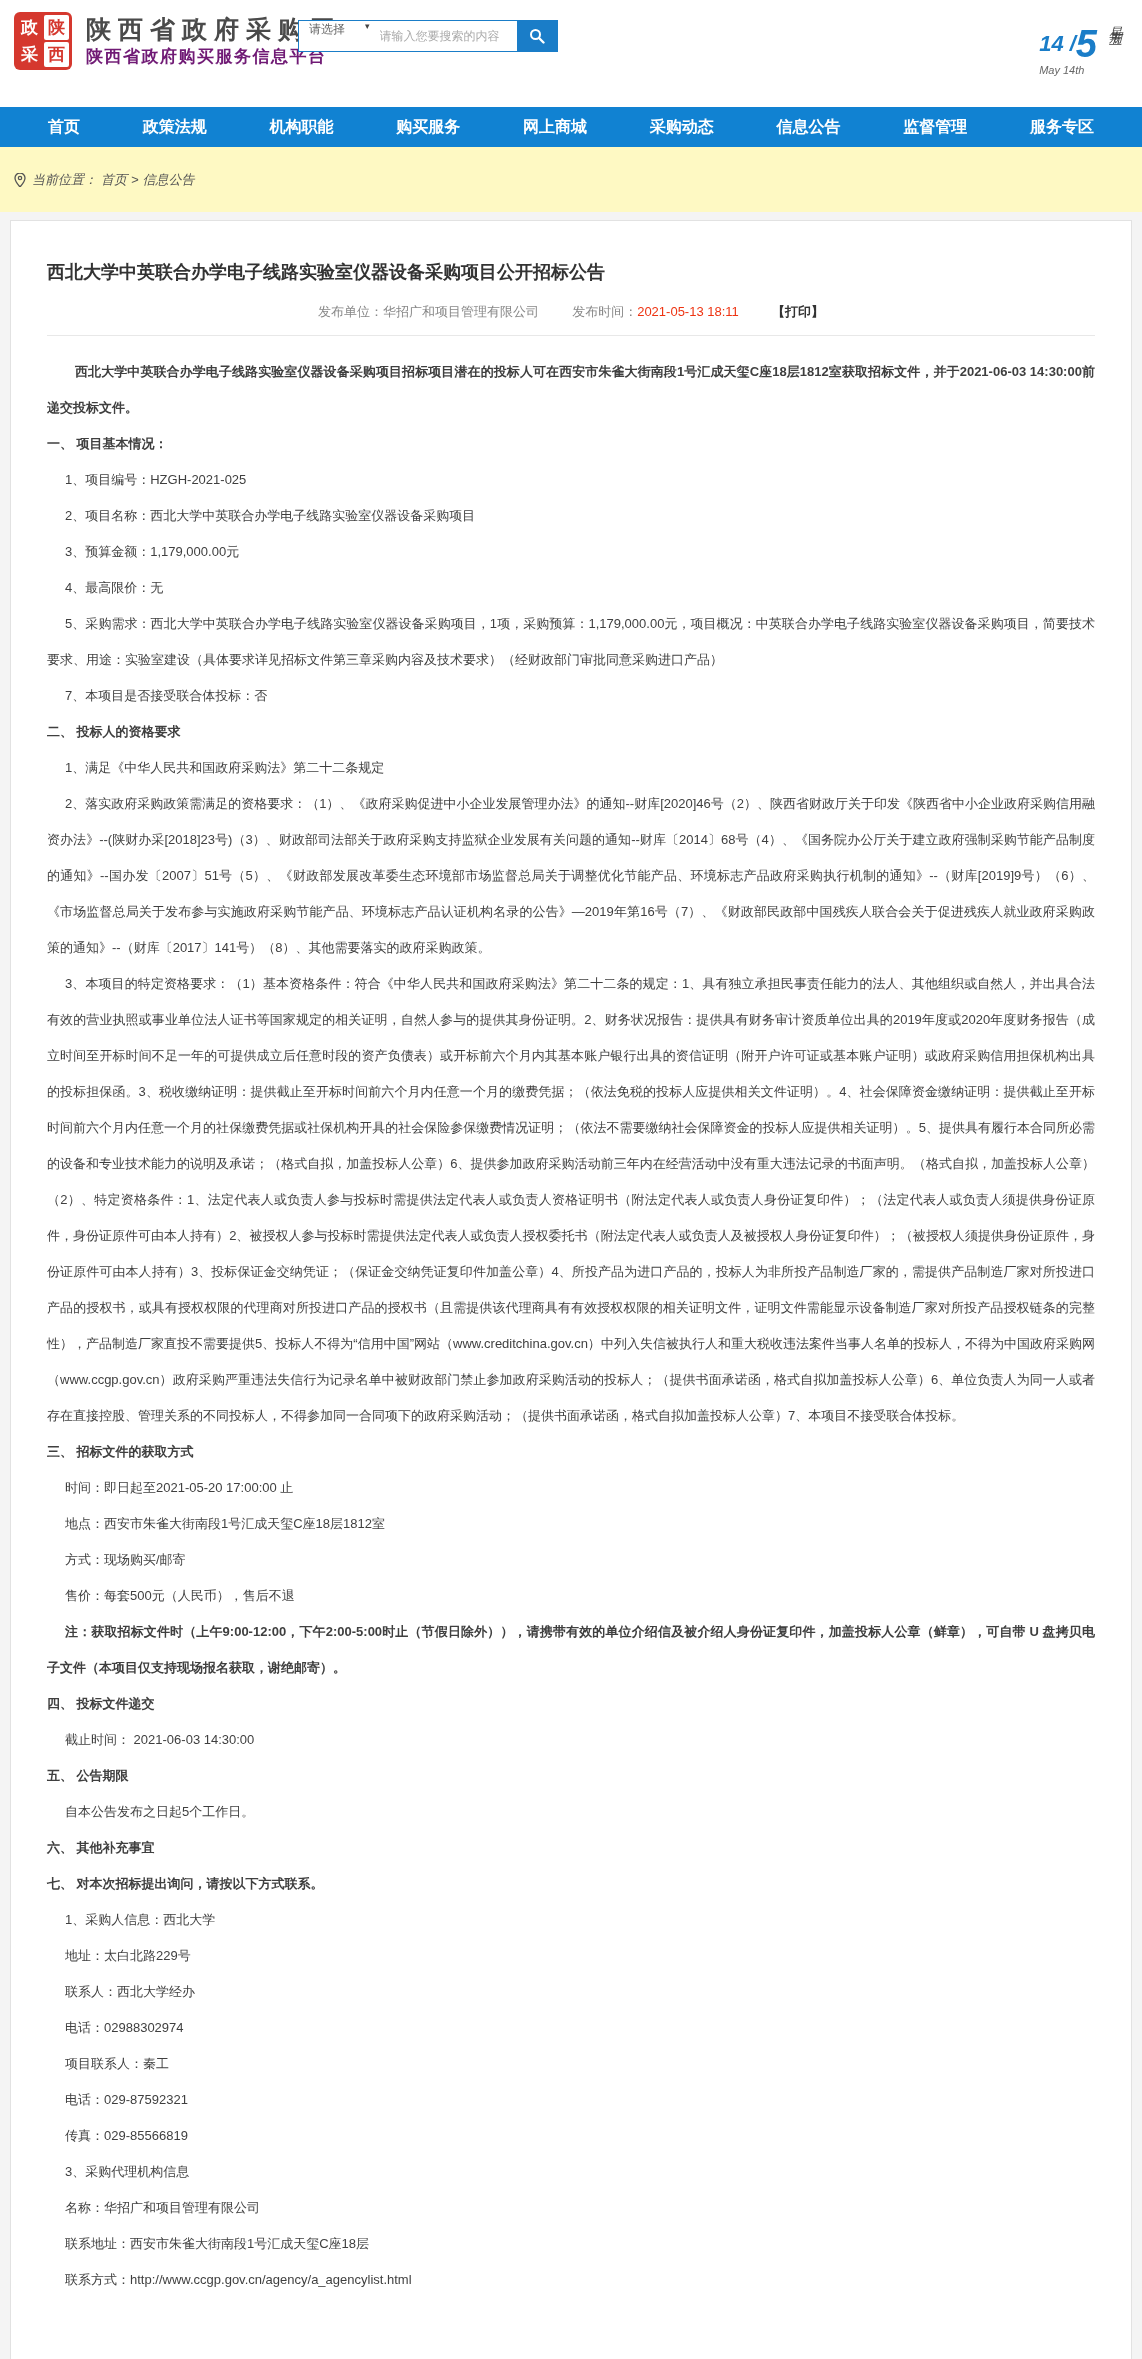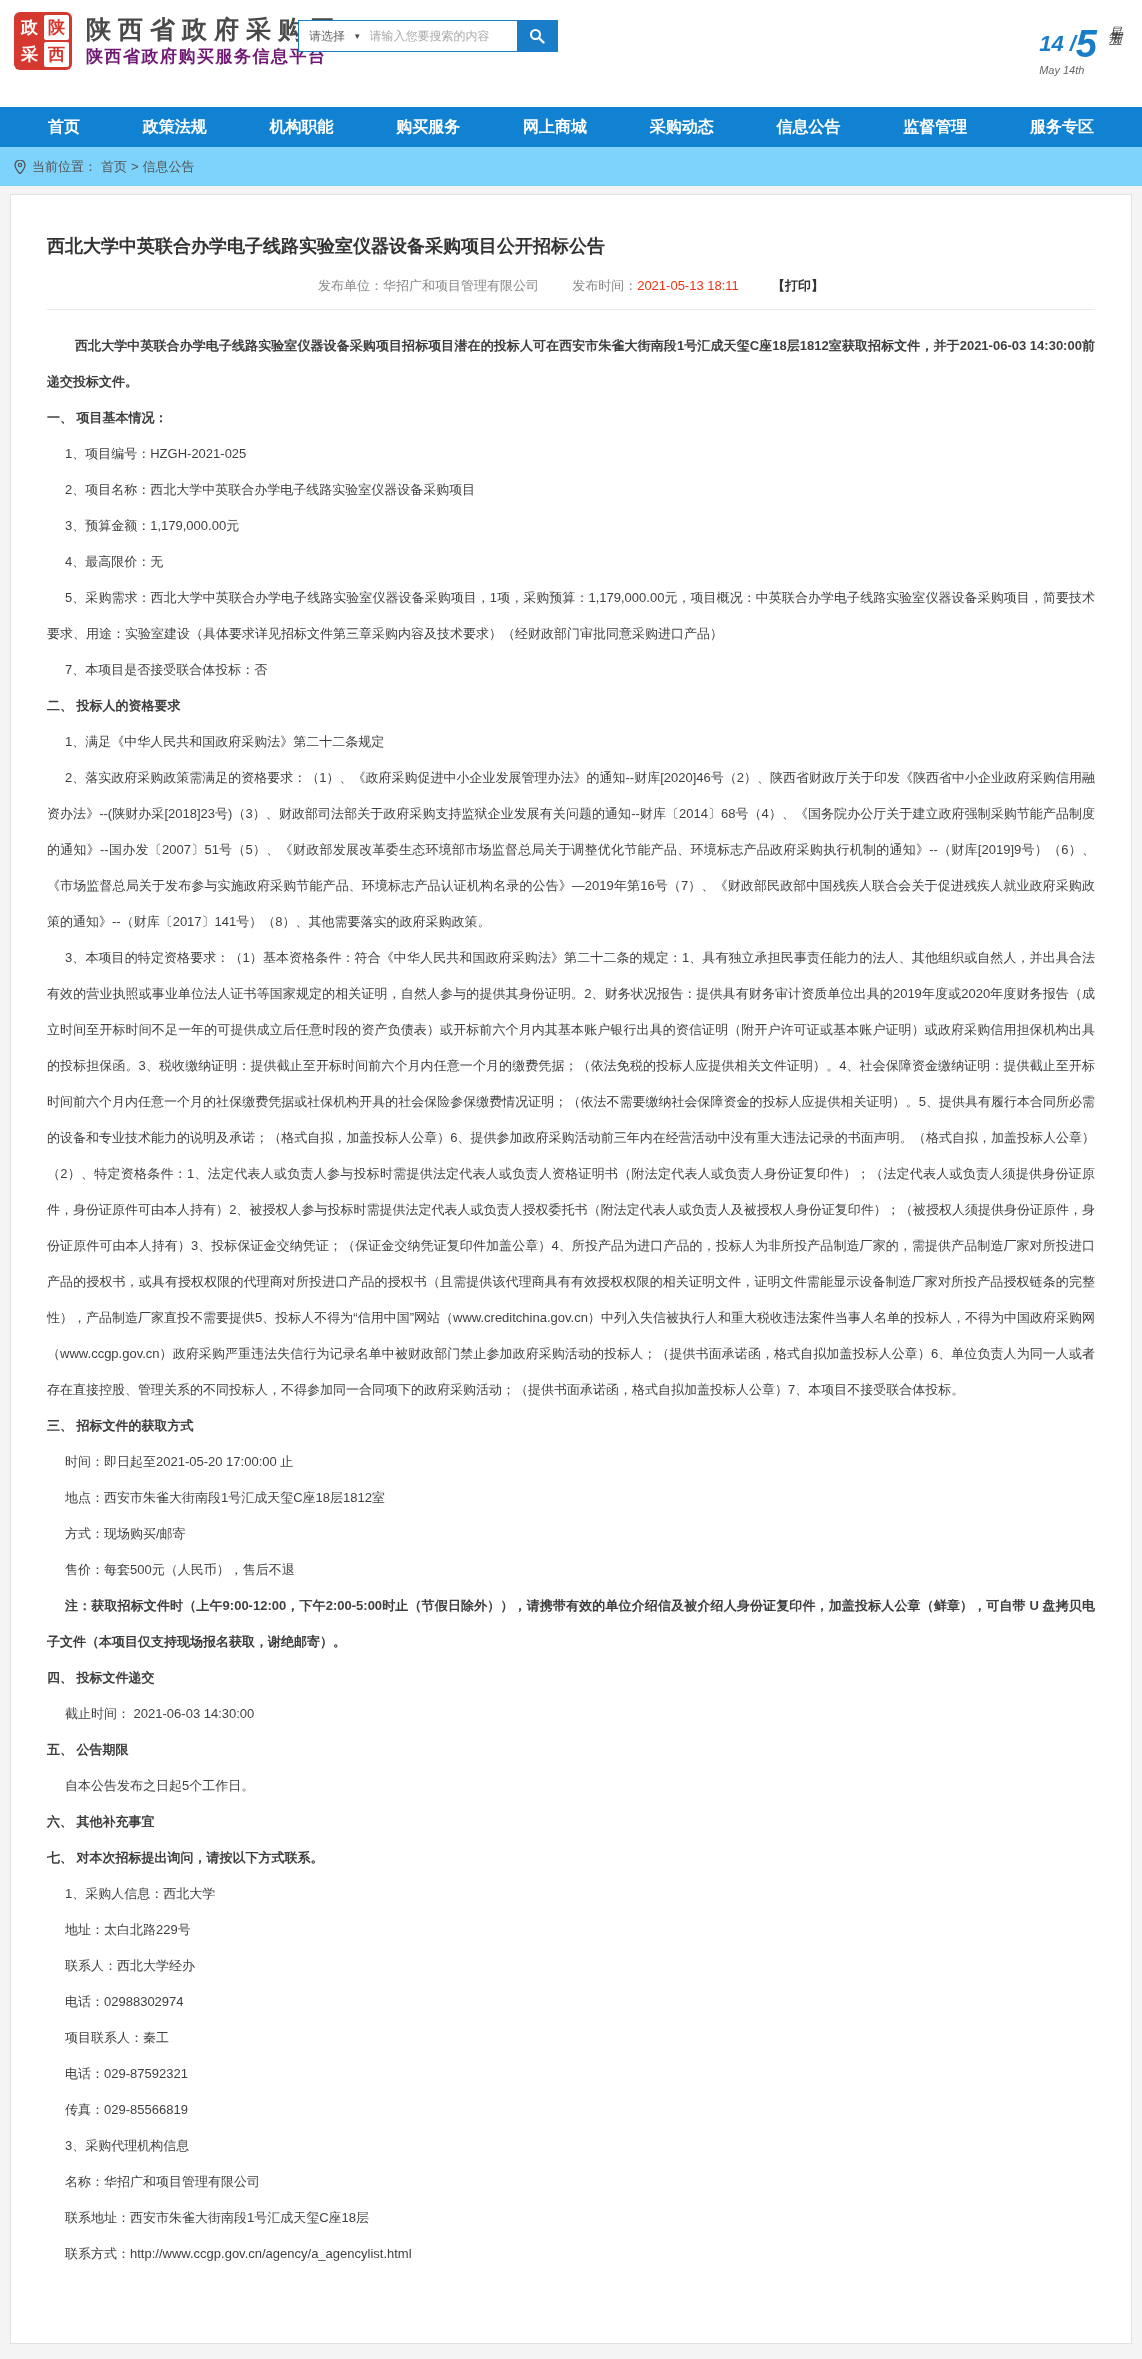--- a/index.html
+++ b/index.html
@@ -24,21 +24,21 @@
   .logo .cell-white{background:#fff;color:#d5382e;border-radius:2px;}
   .site-titles{position:absolute;left:86px;top:14px;}
   .site-title{font-size:25px;font-weight:bold;color:#4a4a4a;letter-spacing:7px;line-height:30px;}
   .site-subtitle{font-size:17px;font-weight:bold;color:#701a75;letter-spacing:1.5px;line-height:26px;}
   
   .search-bar{
     position:absolute;left:298px;top:20px;width:258px;height:30px;
     border:1px solid #1a7dc8;display:flex;align-items:stretch;background:#fff;
   }
   .search-select{
-    display:flex;align-items:center;gap:10px;padding:0 8px 0 10px;
+    display:flex;gap:20px;padding:0 8px 0 10px;
     font-size:12px;color:#666;cursor:pointer;white-space:nowrap;
   }
   .search-select .caret{font-size:9px;color:#444;}
   .search-input{
     border:0;outline:none;flex:1;font-size:12px;color:#333;min-width:0;
     font-family:"Liberation Sans","DejaVu Sans",sans-serif;
   }
   .search-input::placeholder{color:#aaa;}
   .search-button{
     width:40px;background:#1a7dc8;border:0;cursor:pointer;
@@ -58,22 +58,22 @@
   .main-nav{
     background:#1182d2;height:40px;display:flex;align-items:center;
     justify-content:space-between;padding:0 48px;
   }
   .nav-item{
     color:#fff;font-size:16px;font-weight:bold;text-decoration:none;
     cursor:pointer;white-space:nowrap;
   }
   
   .breadcrumb{
-    height:33px;display:flex;align-items:center;background:#7dd3fc;
-    padding:3px 14px;font-size:13px;color:#555;gap:4px;
+    height:33px;display:flex;align-items:center;background:#fef9c3;
+    padding:16px 14px;font-size:13px;color:#555;gap:4px;font-style:italic;
   }
   .breadcrumb svg{margin-right:2px;}
   .crumb-link{color:#555;text-decoration:none;cursor:pointer;}
   
   .page-card{
     background:#fff;border:1px solid #e2e2e2;margin:8px 10px 0 10px;
     min-height:2150px;padding:28px 36px 40px 36px;box-sizing:border-box;
   }
   .article-title{
     font-size:18px;font-weight:bold;color:#333;

